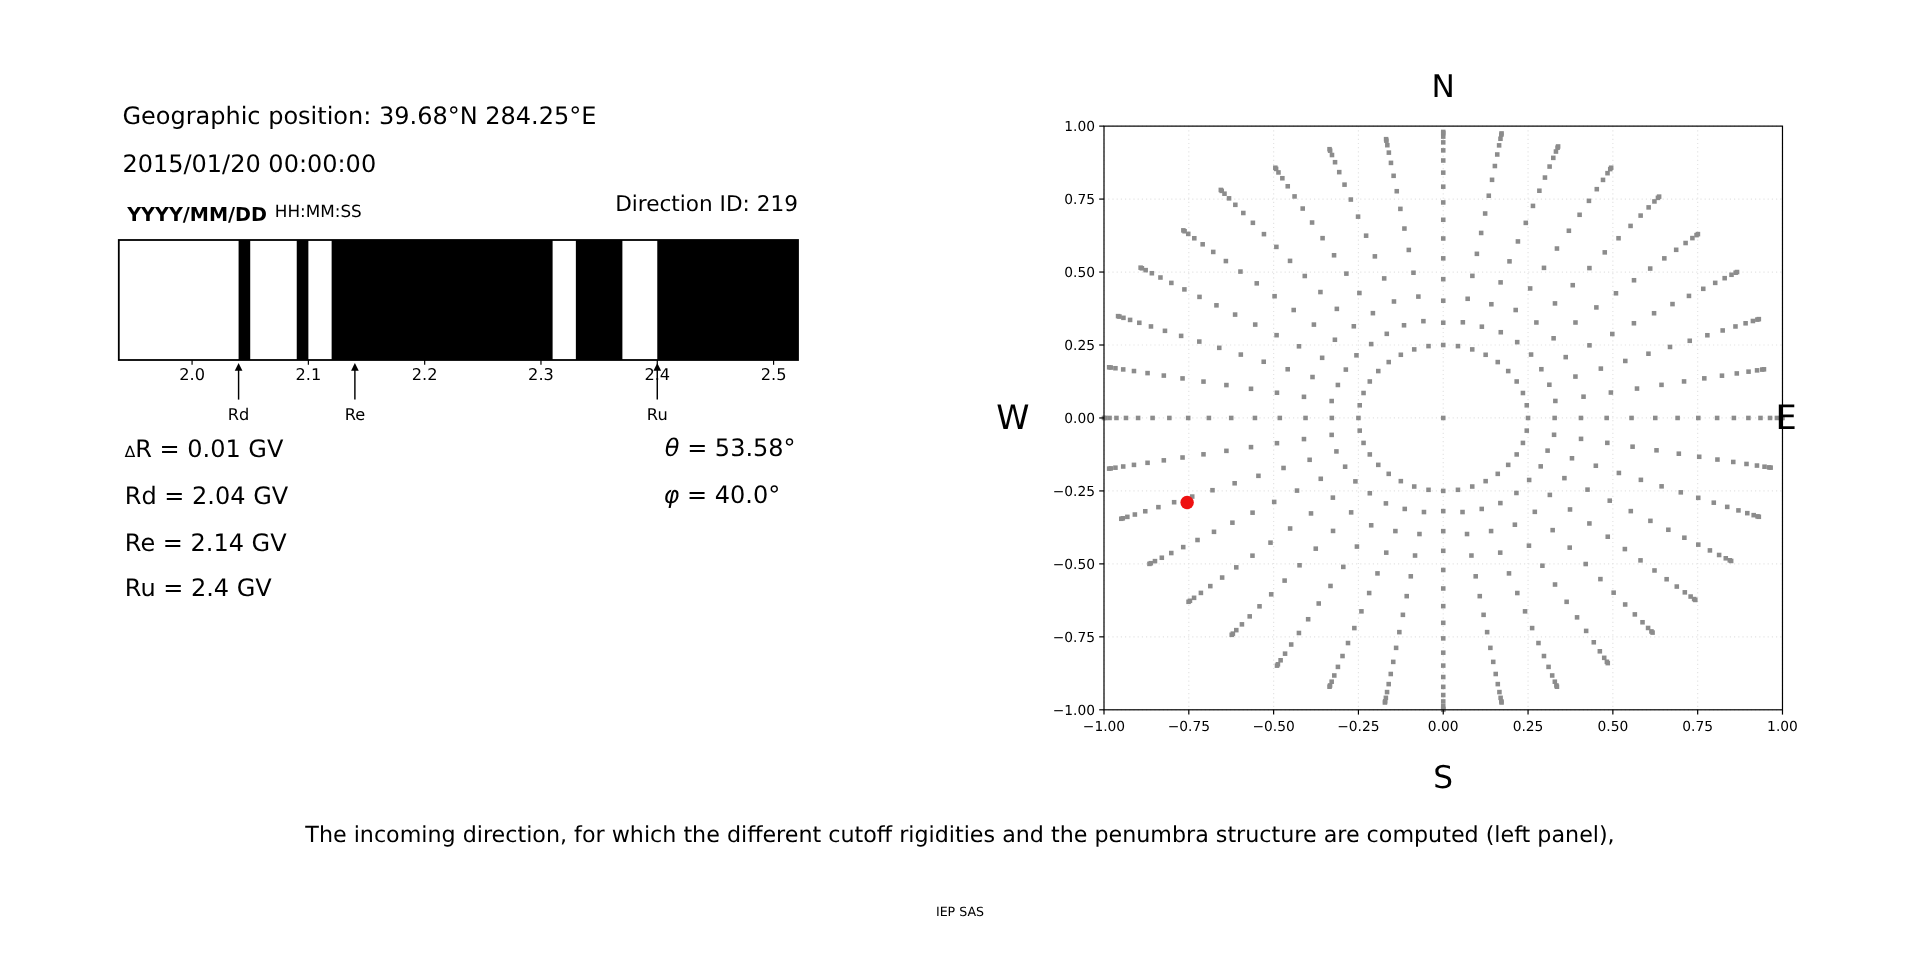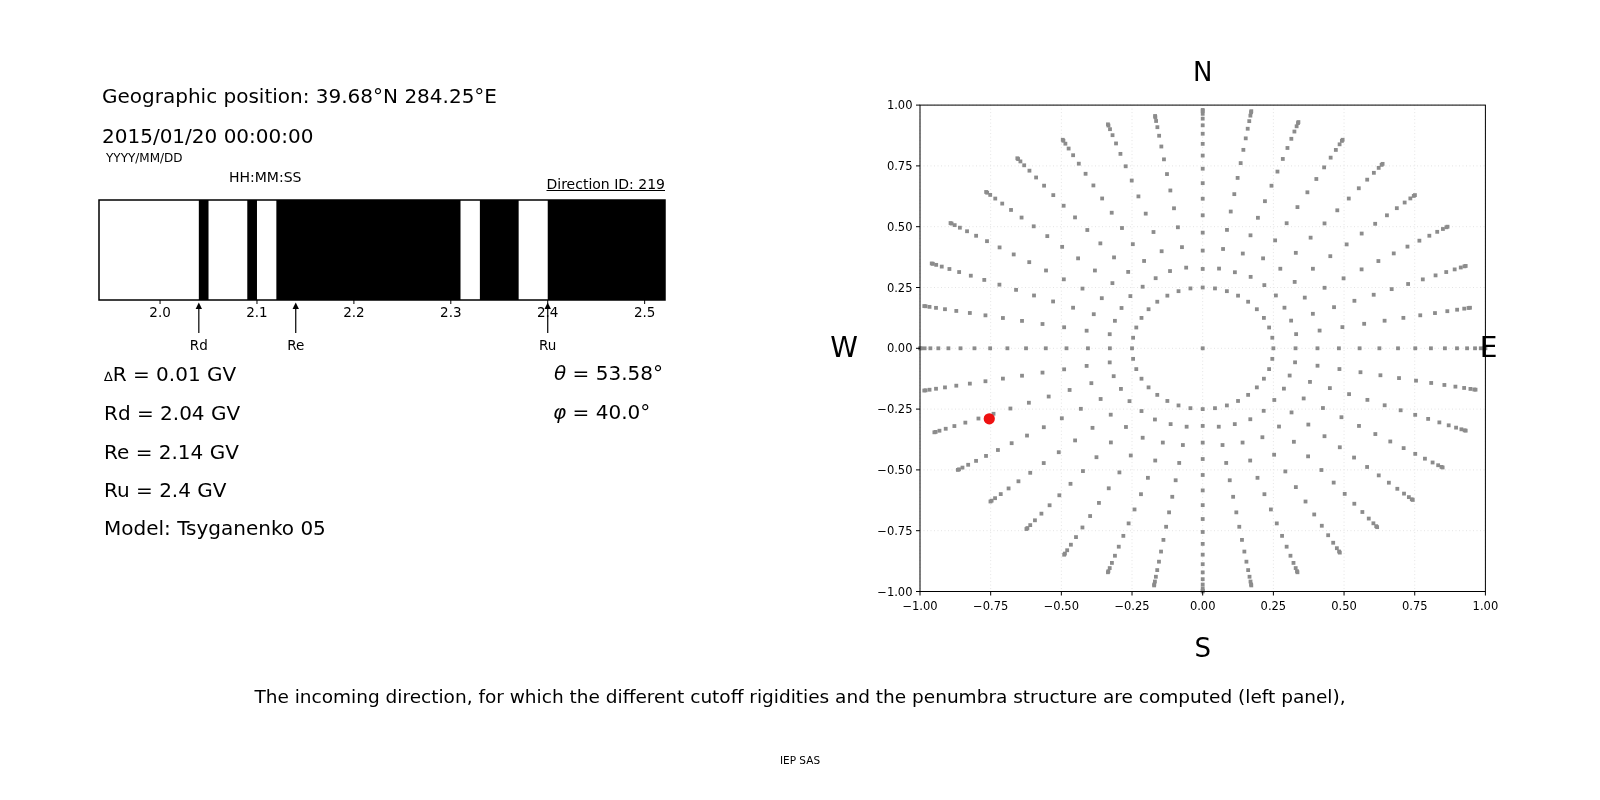--- a/index.html
+++ b/index.html
@@ -1,23 +1,23 @@
 <!DOCTYPE html>
 <html><head>
 <meta charset="utf-8">
 <style>
   html,body{margin:0;padding:0;background:#fff;}
   .canvas{position:relative;width:1600px;height:800px;background:#ffffff;
           font-family:"DejaVu Sans",sans-serif;color:#000;overflow:hidden;border-radius:32px;}
   .t{position:absolute;white-space:nowrap;}
   .geo{left:102px;top:84px;font-size:20px;}
   .dt{left:102px;top:124px;font-size:20px;}
-  .fmt-date{left:106px;top:151px;font-size:12px;}
+  .fmt-date{left:106px;top:169px;font-size:16px;font-weight:bold;}
   .fmt-time{left:229px;top:169px;font-size:14px;}
-  .dirid{right:935px;top:176px;font-size:14px;text-decoration:underline;}
+  .dirid{right:935px;top:160px;font-size:18px;}
   .val{left:104px;font-size:20px;}
   .v-dr{top:362px;}
   .v-rd{top:401px;}
   .v-re{top:440px;}
   .v-ru{top:478px;}
   .v-model{top:516px;}
   .delta{font-size:13px;}
   .angle{font-size:20px;font-style:italic;}
   .v-theta{left:554px;top:361px;}
   .v-phi{left:553px;top:400px;}
@@ -75,21 +75,20 @@
         <line x1="457.72945205479454" y1="138" x2="457.72945205479454" y2="112" stroke="#000" stroke-width="1.2"></line>
         <polygon points="454.52945205479455,114 460.9294520547945,114 457.72945205479454,107.5" fill="#000"></polygon>
         <text x="457.72945205479454" y="155" font-size="13.5" text-anchor="middle" fill="#000" font-family="&quot;DejaVu Sans&quot;,sans-serif">Ru</text>
       </g>
     </svg>
 
   <div class="t val v-dr"><span class="delta">∆</span><span>R = 0.01 GV</span></div>
   <div class="t val v-rd">Rd = 2.04 GV</div>
   <div class="t val v-re">Re = 2.14 GV</div>
   <div class="t val v-ru">Ru = 2.4 GV</div>
-  <div class="t val v-model">Model: Tsyganenko 05</div>
 
   <div class="t angle v-theta"><span>θ</span><span class="upright"> = 53.58°</span></div>
   <div class="t angle v-phi"><span>φ</span><span class="upright"> = 40.0°</span></div>
 
   <svg id="dirplot-svg" width="760" height="630" viewBox="0 0 760 630">
       <g>
         <line x1="100" y1="65.10000000000002" x2="100" y2="551.5" stroke="#e4e4e4" stroke-width="1" stroke-dasharray="1 2.5"></line>
         <line x1="170.675" y1="65.10000000000002" x2="170.675" y2="551.5" stroke="#e4e4e4" stroke-width="1" stroke-dasharray="1 2.5"></line>
         <line x1="241.35" y1="65.10000000000002" x2="241.35" y2="551.5" stroke="#e4e4e4" stroke-width="1" stroke-dasharray="1 2.5"></line>
         <line x1="312.025" y1="65.10000000000002" x2="312.025" y2="551.5" stroke="#e4e4e4" stroke-width="1" stroke-dasharray="1 2.5"></line>

